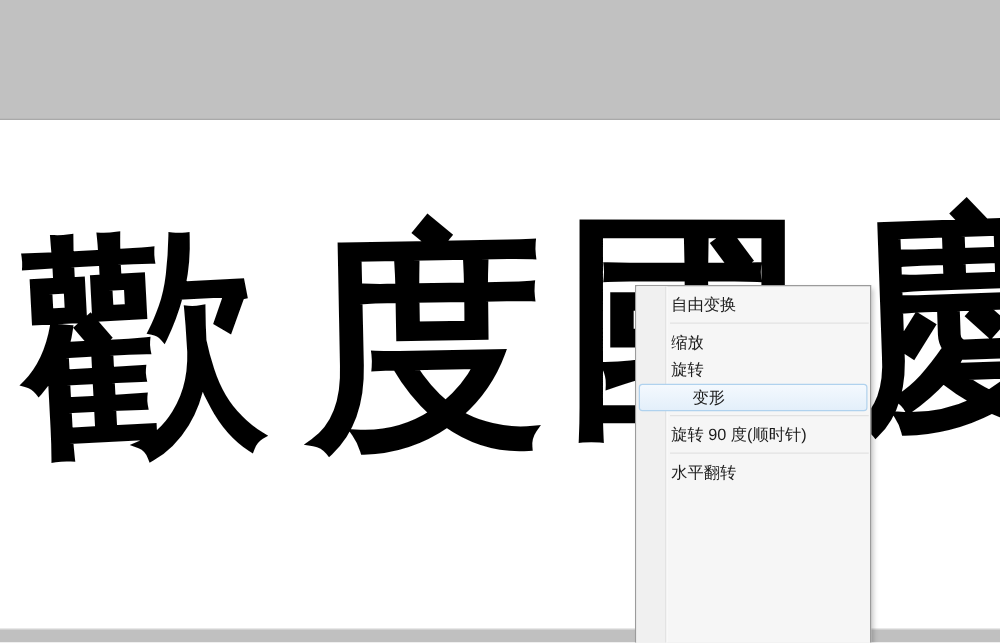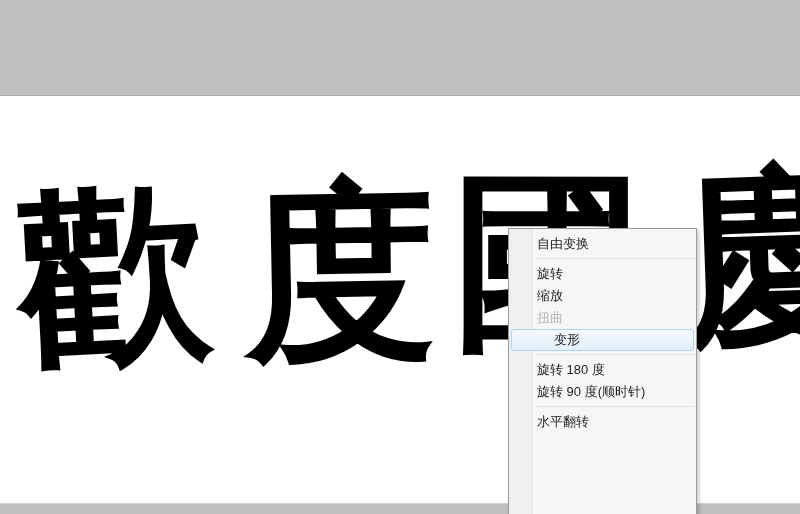--- a/index.html
+++ b/index.html
@@ -100,22 +100,20 @@
     <div class="calli-char">歡</div>
     <div class="calli-char">度</div>
     <div class="calli-char">國</div>
     <div class="calli-char">慶</div>
   </div>
 
 <div class="context-menu" id="context-menu">
   <div class="menu-gutter"></div>
 <div class="menu-item">自由变换</div>
     <div class="menu-separator"></div>
+    <div class="menu-item">缩放</div>
     <div class="menu-item">旋转</div>
-    <div class="menu-item">缩放</div>
-    <div class="menu-item disabled">扭曲</div>
     <div class="menu-item hover">变形</div>
     <div class="menu-separator"></div>
-    <div class="menu-item">旋转 180 度</div>
     <div class="menu-item">旋转 90 度(顺时针)</div>
     <div class="menu-separator"></div>
     <div class="menu-item">水平翻转</div>
   </div>
 
 </body></html>

